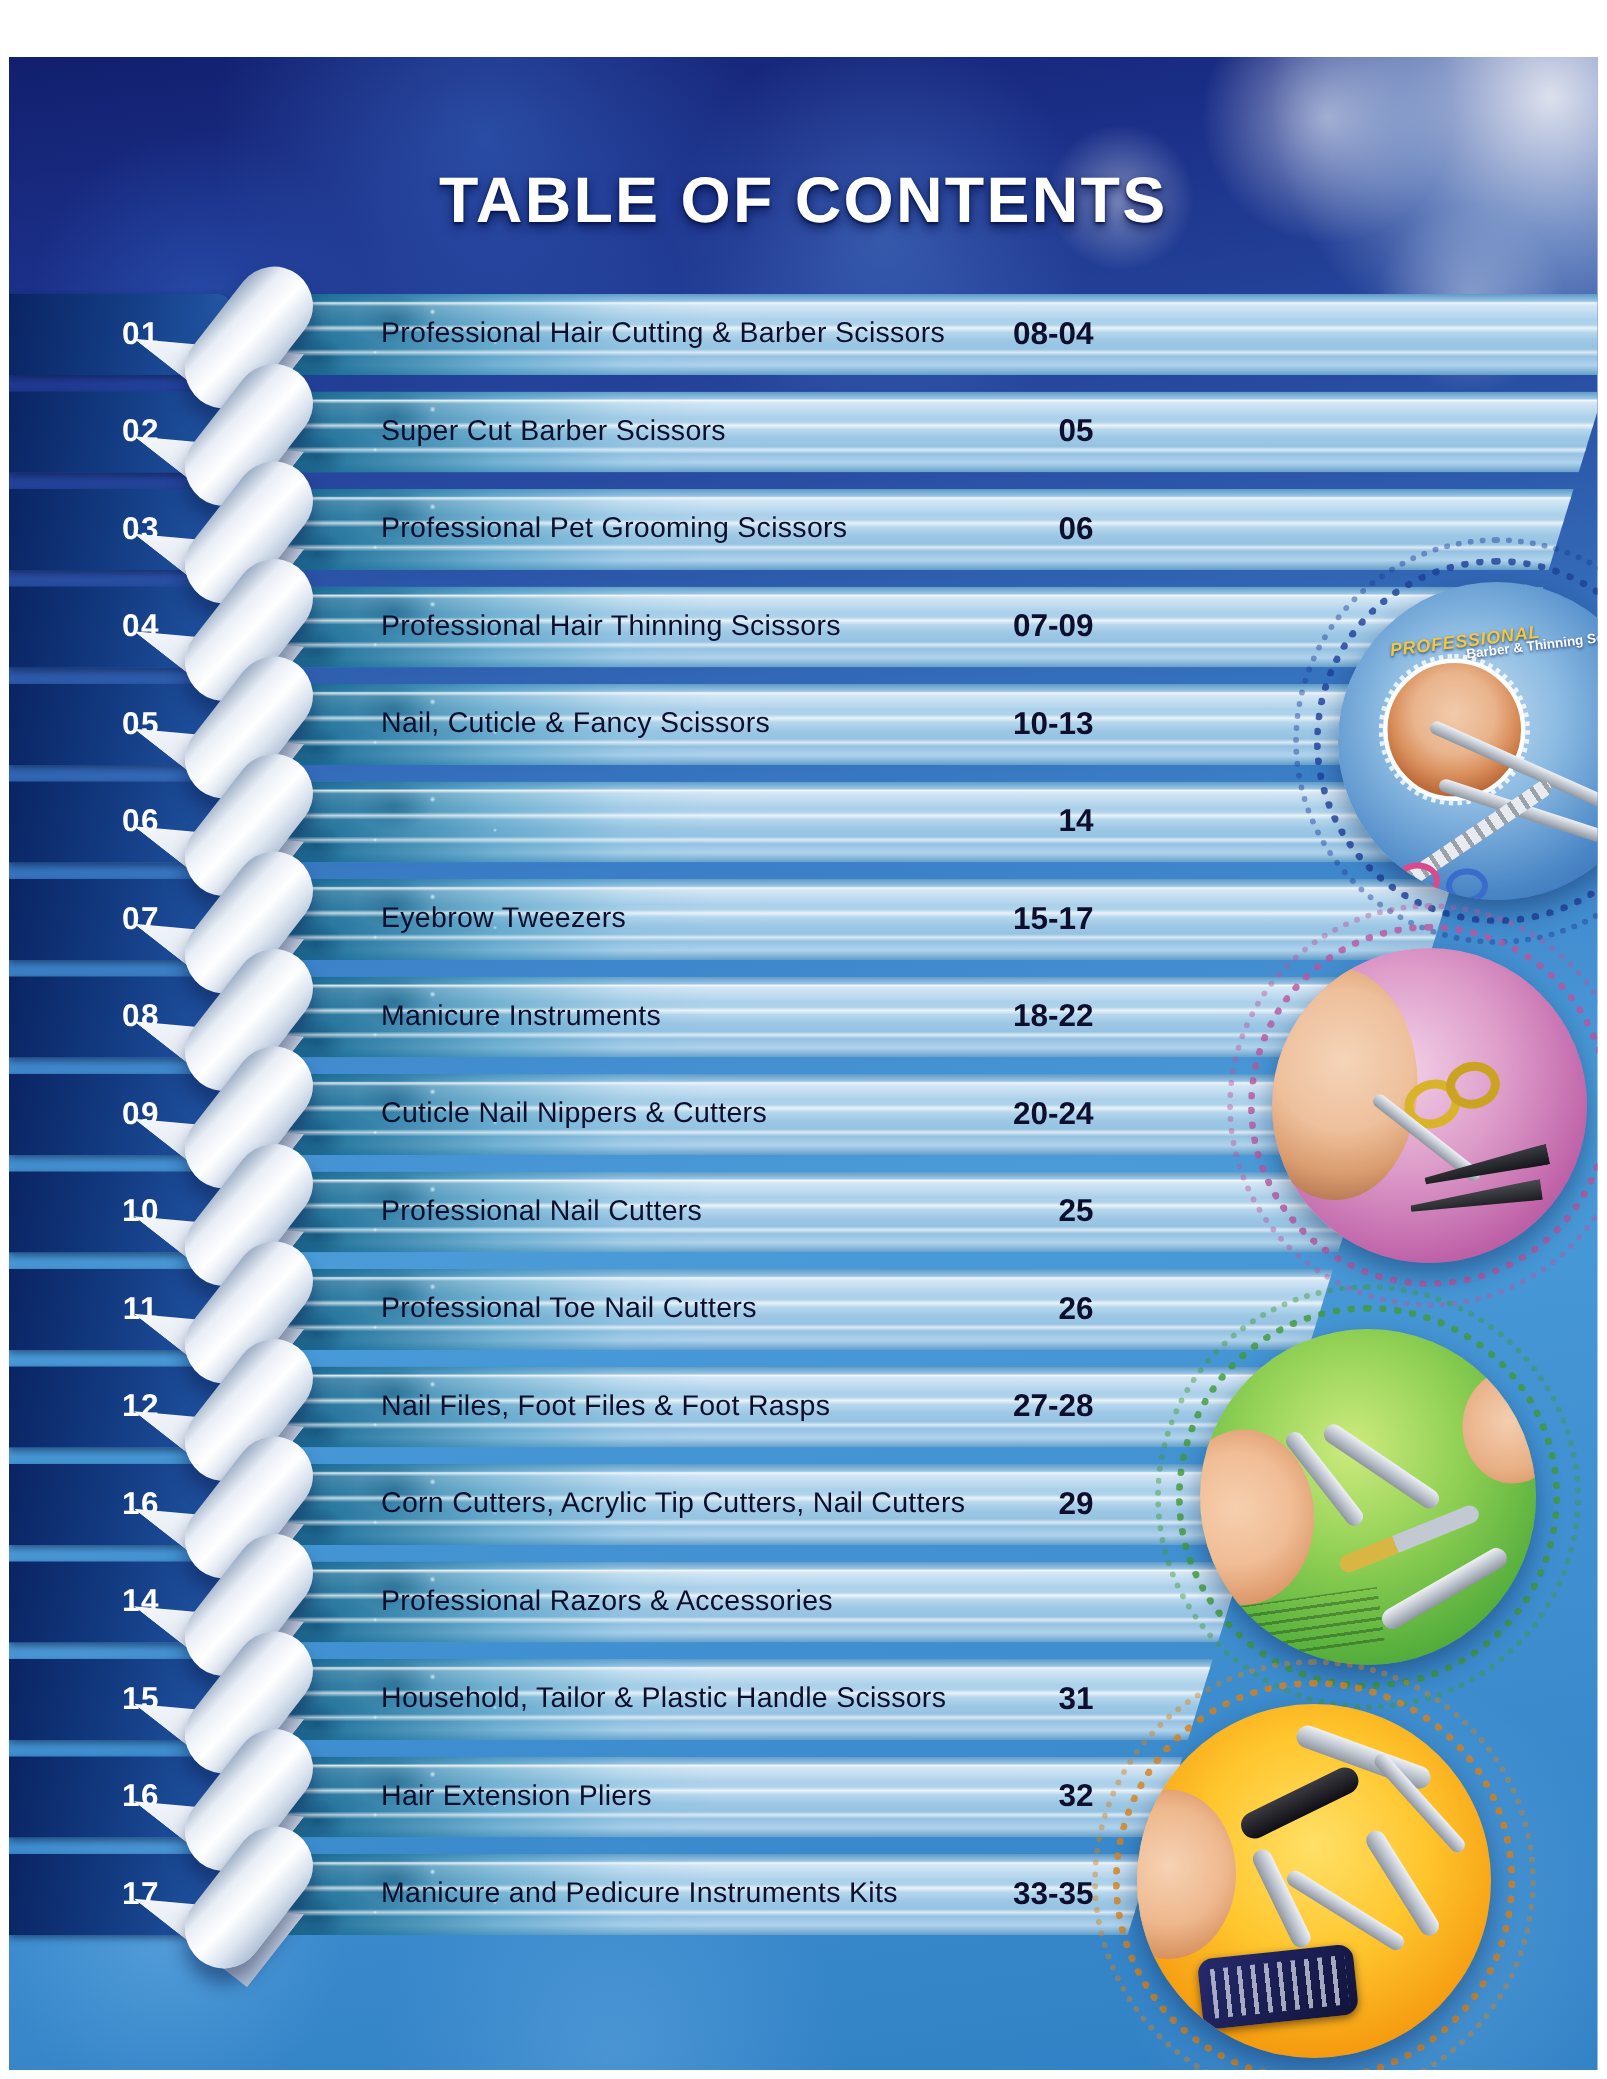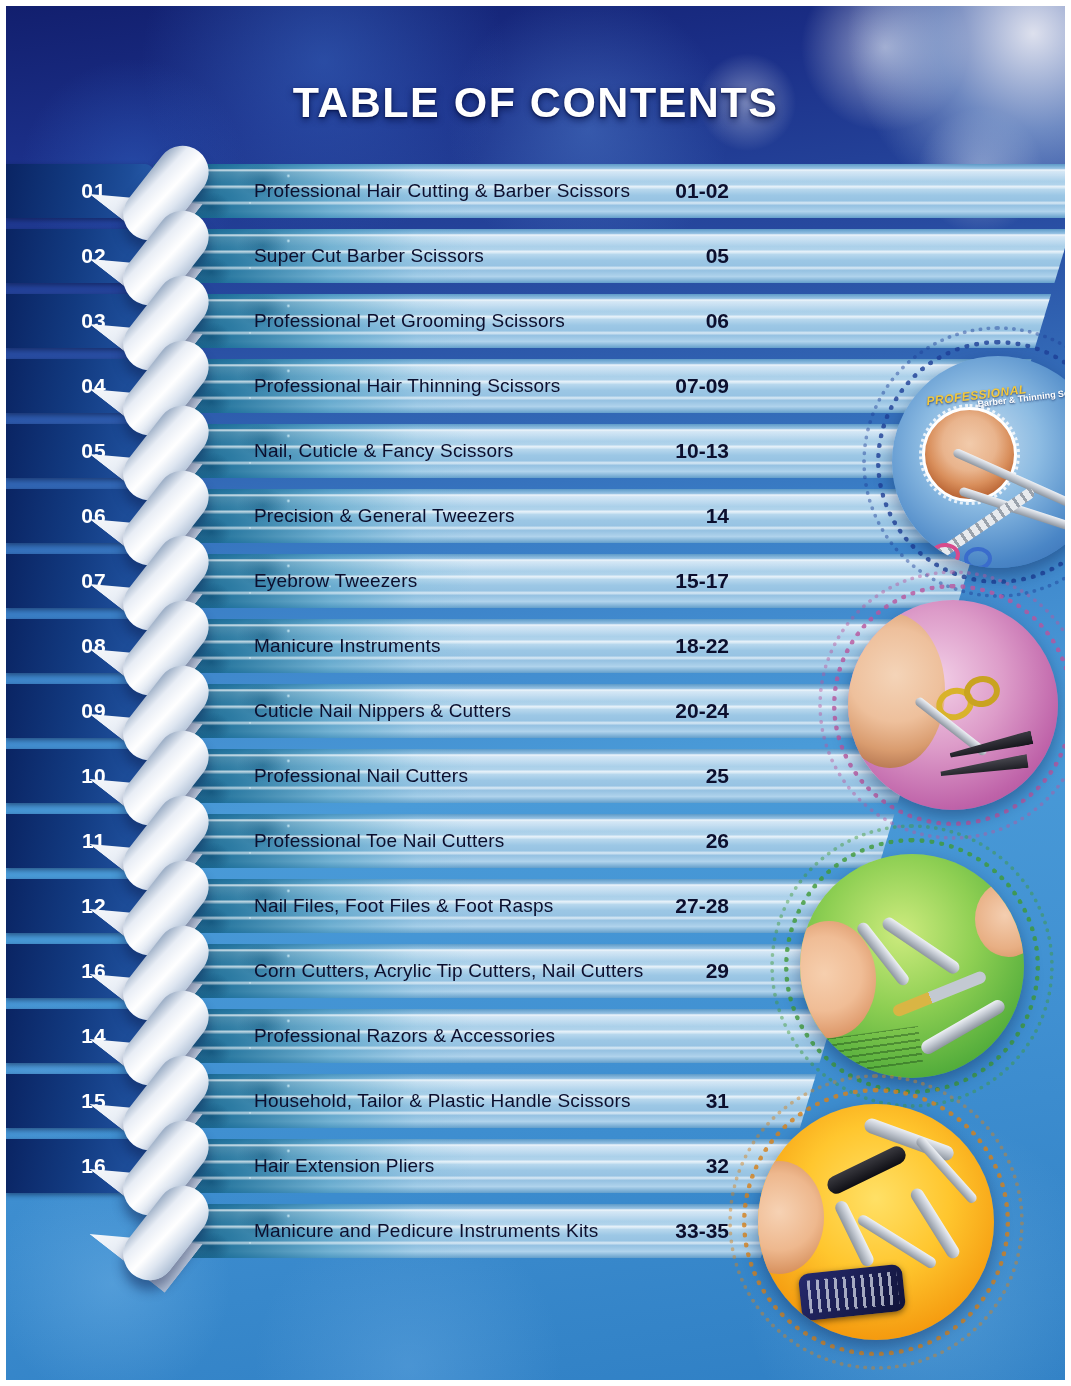--- a/index.html
+++ b/index.html
@@ -10,21 +10,21 @@
       radial-gradient(120px 120px at 83% 3%, rgba(255,255,255,.55) 0%, rgba(255,255,255,0) 70%),
       radial-gradient(70px 70px at 70% 7%, rgba(255,255,255,.4) 0%, rgba(255,255,255,0) 70%),
       radial-gradient(90px 90px at 92% 12%, rgba(255,255,255,.35) 0%, rgba(255,255,255,0) 70%),
       radial-gradient(260px 260px at 30% 4%, rgba(60,110,200,.5) 0%, rgba(60,110,200,0) 70%),
       radial-gradient(160px 160px at 12% 12%, rgba(45,90,185,.55) 0%, rgba(45,90,185,0) 70%),
       radial-gradient(200px 200px at 55% 9%, rgba(90,140,215,.4) 0%, rgba(90,140,215,0) 70%),
       radial-gradient(170px 170px at 10% 93%, rgba(120,185,235,.4) 0%, rgba(120,185,235,0) 70%),
       radial-gradient(220px 220px at 38% 99%, rgba(110,175,230,.38) 0%, rgba(110,175,230,0) 70%),
       radial-gradient(140px 140px at 3% 78%, rgba(100,165,225,.35) 0%, rgba(100,165,225,0) 70%),
       radial-gradient(260px 260px at 87% 94%, rgba(140,200,240,.3) 0%, rgba(140,200,240,0) 70%),
-      linear-gradient(172deg,#121f6e 0%,#1b2f88 10%,#27499f 22%,#3a7ec6 40%,#4a9bd8 56%,#4191d2 74%,#2f7fc4 100%);}
+      linear-gradient(172deg,#121f6e 0%,#1b2f88 10%,#27499f 22%,#3a7ec6 40%,#4a9bd8 56%,#4191d2 74%,#2f7fc4 100%); margin-top: 32px;}
   
   .rows{position:absolute;inset:0;clip-path:polygon(0 0,100% 0,100% 17.6%,67.8% 100%,0 100%);z-index:2;}
   .row{position:absolute;left:0;width:100%;height:54px;}
   .bar{position:absolute;left:148px;top:0;width:940px;height:54px;
     clip-path:polygon(0 0,calc(100% - 22px) 0,100% 50%,calc(100% - 22px) 100%,0 100%);
     background:linear-gradient(180deg,#5d9ac7 0%,#8cbbdf 7%,#cde3f4 15%,#a9cfe9 32%,#bad9ee 46%,#9cc7e5 58%,#93c0e1 76%,#b0d3ec 88%,#649fcb 100%);
     box-shadow:0 3px 5px rgba(8,25,70,.35);}
   .bar::before{content:"";position:absolute;left:0;top:0;bottom:0;width:320px;
     background:
       radial-gradient(3px 3px at 42% 22%, rgba(210,240,250,.9), rgba(210,240,250,0) 70%),
@@ -77,21 +77,21 @@
 <div class="page">
   <div class="canvas">
 
     <div class="title">TABLE OF CONTENTS</div>
 
     <div class="rows">
 
       <div class="row" style="top:158px">
         <div class="bar">
           <span class="bt">Professional Hair Cutting &amp; Barber Scissors</span>
-          <span class="bp">01-02</span>
+          <span class="bp">08-04</span>
         </div>
         <div class="nb">
             <span class="nn">01</span>
           </div>
         <div class="curl">
             <i class="flap"></i>
             <i class="cyl"></i>
           </div>
       </div>
 
@@ -146,21 +146,20 @@
             <span class="nn">05</span>
           </div>
         <div class="curl">
             <i class="flap"></i>
             <i class="cyl"></i>
           </div>
       </div>
 
       <div class="row" style="top:483px">
         <div class="bar">
-          <span class="bt">Precision &amp; General Tweezers</span>
           <span class="bp">14</span>
         </div>
         <div class="nb">
             <span class="nn">06</span>
           </div>
         <div class="curl">
             <i class="flap"></i>
             <i class="cyl"></i>
           </div>
       </div>
@@ -302,20 +301,23 @@
             <i class="flap"></i>
             <i class="cyl"></i>
           </div>
       </div>
 
       <div class="row" style="top:1198px">
         <div class="bar">
           <span class="bt">Manicure and Pedicure Instruments Kits</span>
           <span class="bp">33-35</span>
         </div>
+        <div class="nb">
+            <span class="nn">17</span>
+          </div>
         <div class="curl">
             <i class="flap"></i>
             <i class="cyl"></i>
           </div>
       </div>
 
     </div>
 
     <div class="preview p1">
       <div class="disc">

